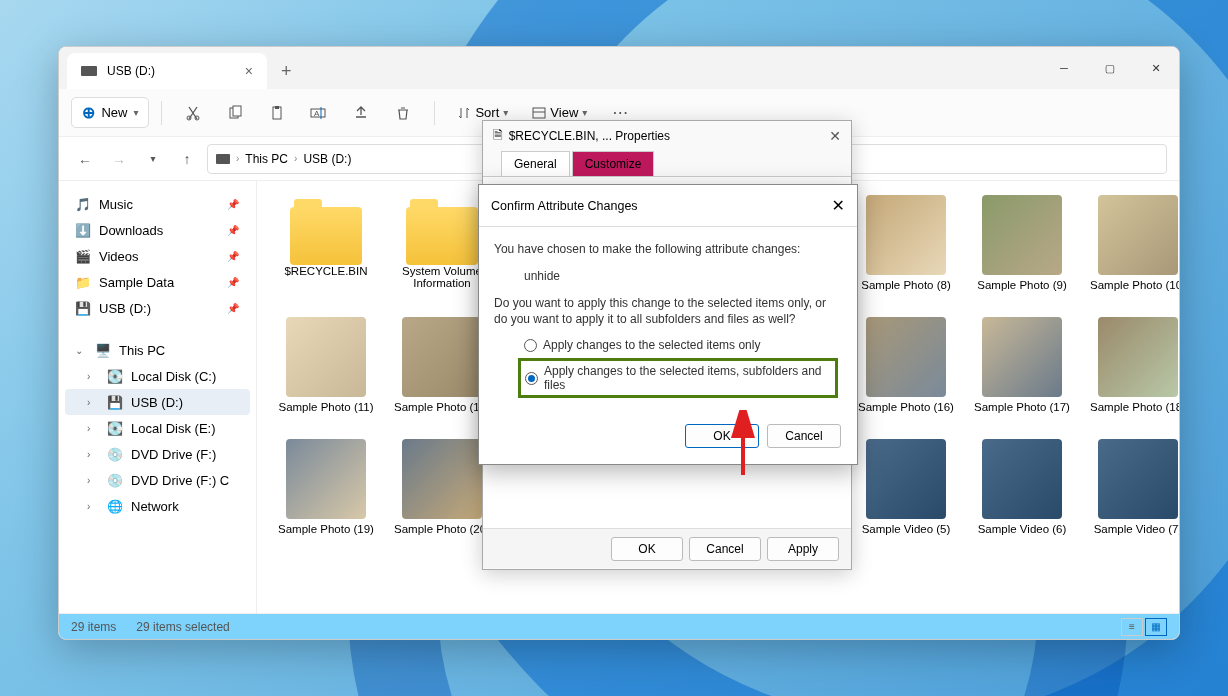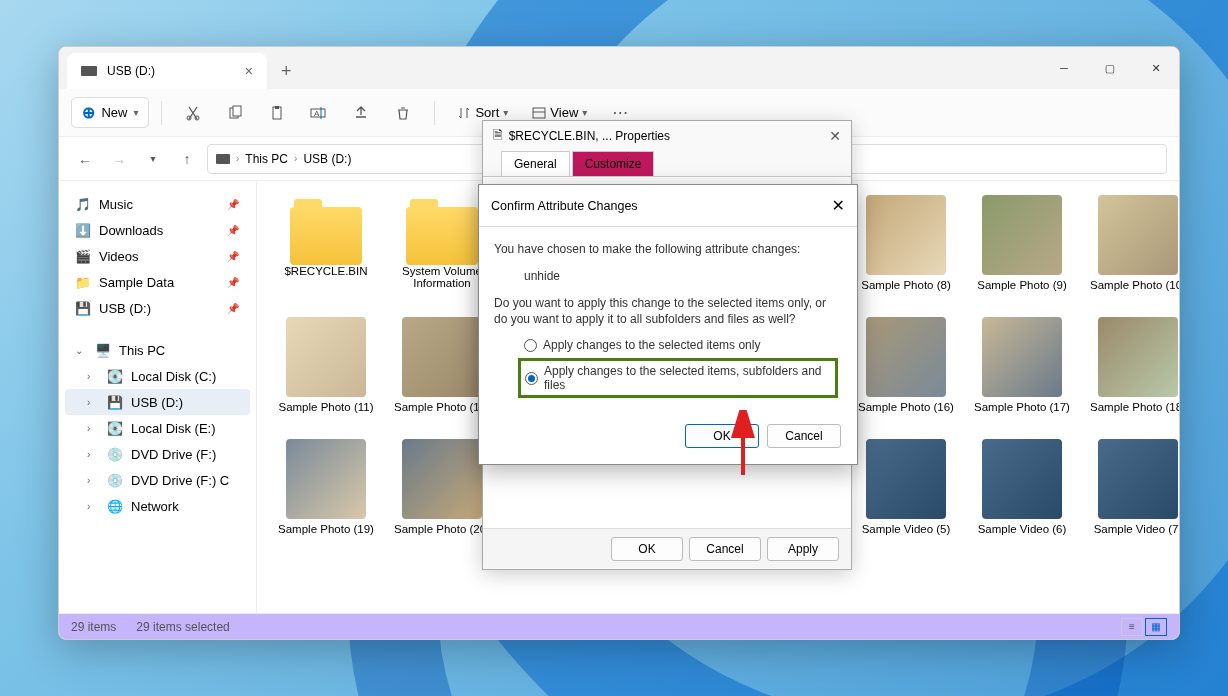--- a/index.html
+++ b/index.html
@@ -44,21 +44,21 @@
 
 .content { flex: 1; padding: 10px 14px; overflow: auto; }
 .grid { display: grid; grid-template-columns: repeat(8, 110px); gap: 18px 6px; }
 .item { width: 110px; display: flex; flex-direction: column; align-items: center; text-align: center; font-size: 11.5px; cursor: pointer; padding: 4px; border-radius: 3px; }
 .thumb { width: 80px; height: 80px; border-radius: 4px; display: flex; align-items: center; justify-content: center; margin-bottom: 4px; }
 .folder-thumb { background: linear-gradient(#ffd968, #f5c23a); border-radius: 4px; position: relative; width: 72px; height: 58px; margin-top: 12px; }
 .folder-thumb::before { content: ""; position: absolute; top: -8px; left: 4px; width: 28px; height: 10px; background: #ffd968; border-radius: 3px 3px 0 0; }
 .photo-thumb { background: linear-gradient(135deg, #8a9a7a, #c4b89a); }
 .video-thumb { background: linear-gradient(135deg, #4a6a8a, #2a4a6a); }
 
-.statusbar { height: 26px; border-top: 1px solid #eee; display: flex; align-items: center; padding: 0 12px; font-size: 12px; color: #555; gap: 20px; background: #c4b5fd; }
+.statusbar { height: 26px; border-top: 1px solid #eee; display: flex; align-items: center; padding: 0 12px; font-size: 12px; color: #555; gap: 20px; background: #7dd3fc; }
 .view-toggle { margin-left: auto; display: flex; gap: 2px; }
 .vt { width: 22px; height: 18px; border: 1px solid #ccc; display: flex; align-items: center; justify-content: center; font-size: 10px; cursor: pointer; }
 .vt.active { border-color: #0067c0; color: #0067c0; }
 
 
 .properties-dialog { position: absolute; left: 482px; top: 120px; width: 370px; height: 450px; background: #f9f9f9; border: 1px solid #aaa; box-shadow: 0 4px 20px rgba(0,0,0,.2); }
 .prop-title { height: 30px; display: flex; align-items: center; padding: 0 10px; font-size: 12px; gap: 6px; }
 .prop-title .close { margin-left: auto; font-size: 14px; cursor: pointer; color: #555; }
 .prop-tabs { display: flex; padding: 0 18px; font-size: 12px; }
 .prop-tab { padding: 5px 12px; border: 1px solid #ccc; border-bottom: none; background: #fff; margin-right: 2px; cursor: pointer; }

